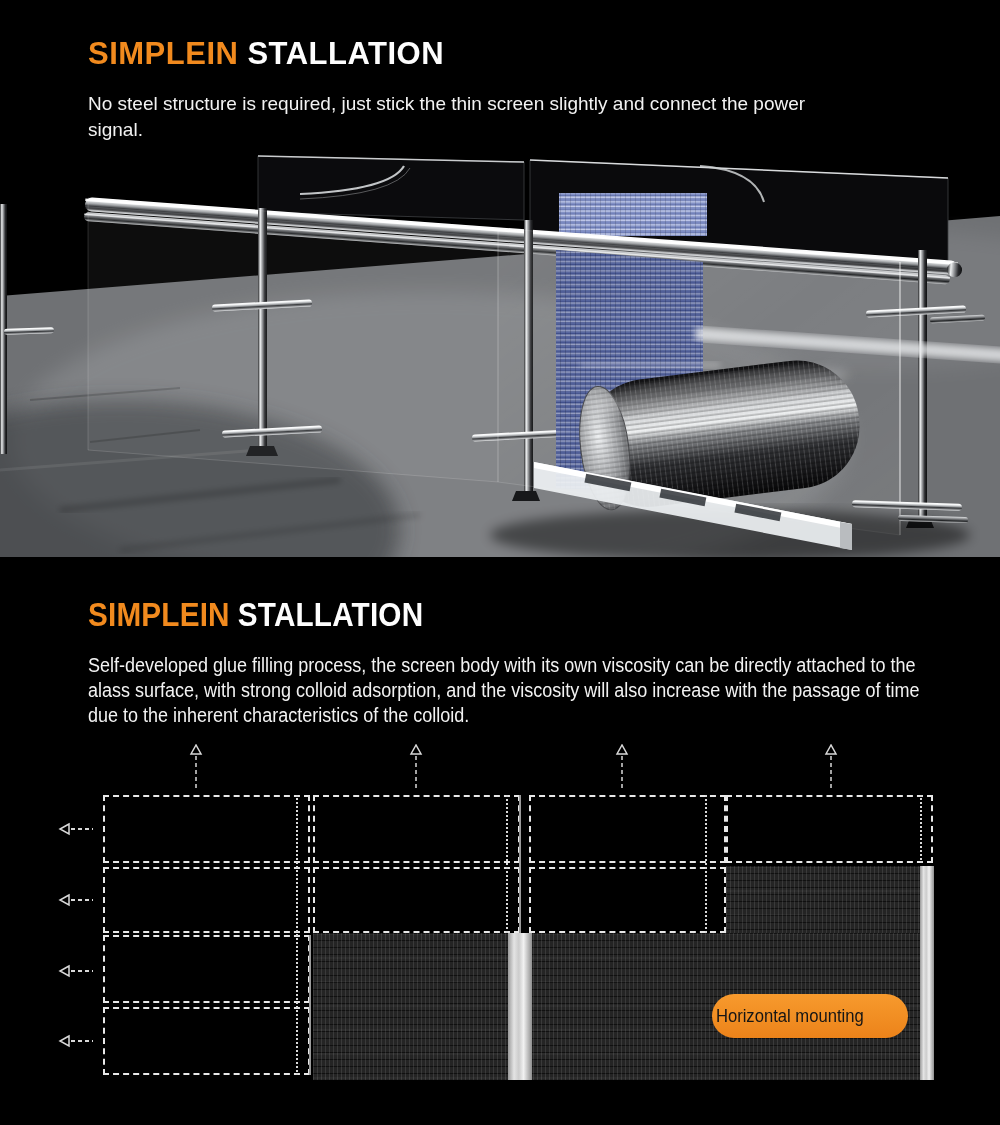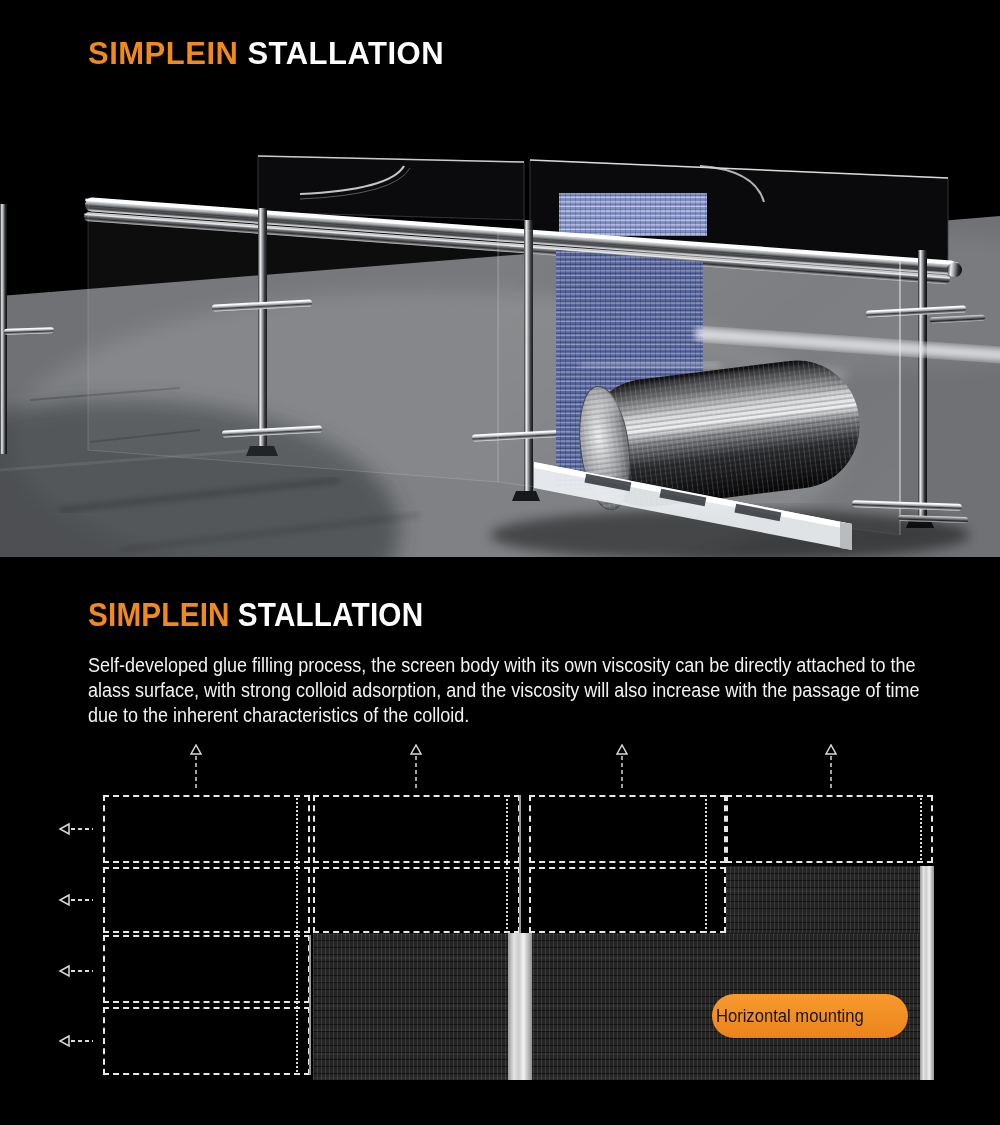--- a/index.html
+++ b/index.html
@@ -35,20 +35,21 @@
   .arrow{position:absolute;}
 </style>
 </head>
 <body>
 
 <div class="page">
 
   <div class="title t1">
     <span class="hl">SIMPLEIN</span><span class="rest">STALLATION</span>
   </div>
+  <div class="para p1">No steel structure is required, just stick the thin screen slightly and connect the power signal.</div>
 
   <div class="scene">
     <svg width="1000" height="407" viewBox="0 0 1000 407">
       <defs>
         <linearGradient id="crH" x1="0" y1="0" x2="0" y2="1">
           <stop offset="0" stop-color="#ffffff"></stop>
             <stop offset="0.2" stop-color="#f2f4f5"></stop>
           <stop offset="0.45" stop-color="#9a9da0"></stop>
             <stop offset="0.62" stop-color="#35373a"></stop>
           <stop offset="0.78" stop-color="#6a6c6f"></stop>

